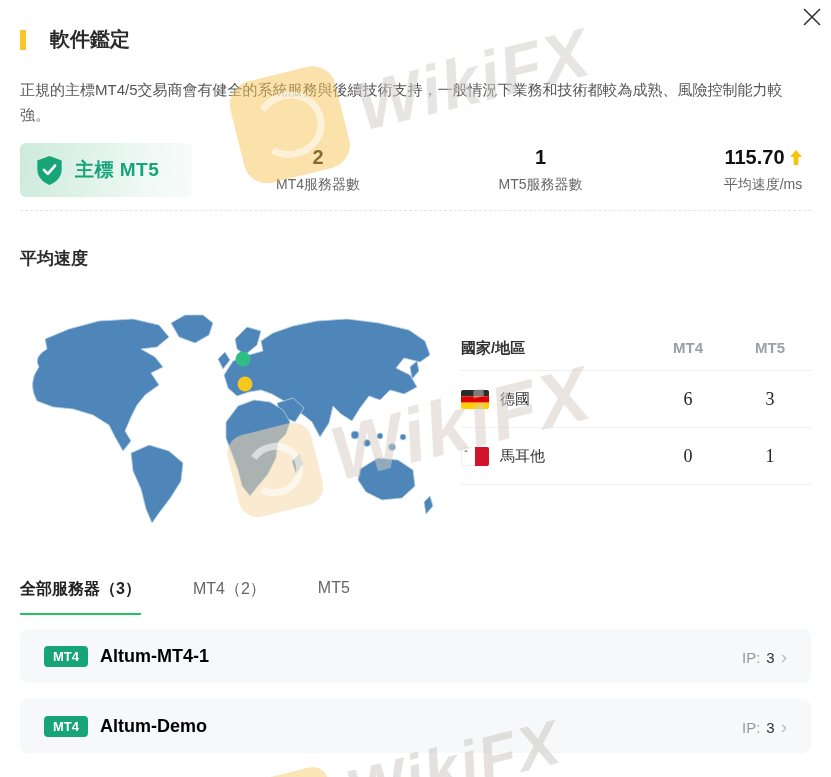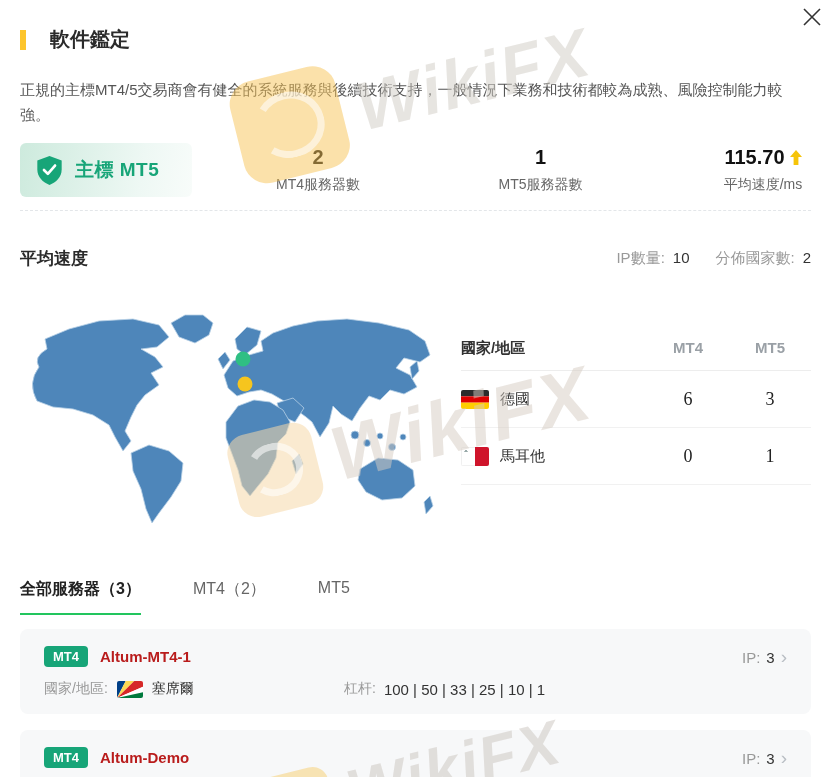--- a/index.html
+++ b/index.html
@@ -58,21 +58,21 @@
 
   
   .tabs { display:flex; margin-top:54px; }
   .tab { margin-right:52px; font-size:16px; color:#666; padding-bottom:13px; cursor:pointer; }
   .tab.active { color:#222; font-weight:bold; border-bottom:2px solid #22c55e; }
 
   
   .server-card { margin-top:14px; background:#f7f8f9; border-radius:8px; padding:17px 24px 16px 24px; }
   .card-row1 { display:flex; align-items:center; }
   .type-badge { background:#17a578; color:#fff; font-size:13px; font-weight:bold; padding:3px 9px; border-radius:4px; margin-right:12px; }
-  .server-name { font-size:15px; font-weight:bold; color:#b91c1c;text-align:right; }
+  .server-name { font-size:18px; font-weight:bold; color:#000000;text-align:right; }
   .ip-link { margin-left:auto; font-size:15px; color:#999; display:flex; align-items:flex-end; gap:6px; cursor:pointer; }
   .ip-link .ip-value { color:#333; }
   .ip-link .chev { color:#b9bec4; font-size:19px; line-height:1; }
   .card-row2 { display:flex; align-items:center; margin-top:13px; font-size:14px; }
   .country-group { display:flex; align-items:center; gap:9px; width:300px; }
   .gray-label { color:#999; }
   .country-name { color:#333; }
   .leverage-group { display:flex; align-items:center; gap:8px; }
   .leverage-val { color:#333; font-size:15px; }
   .flag-sm { width:26px; height:17px; border-radius:2px; overflow:hidden; display:block; }
@@ -150,24 +150,20 @@
         </div>
         <div class="stat-label">平均速度/ms</div>
       </div>
     </div>
   </div>
 
   <div class="divider-dashed"></div>
 
   <div class="section-row">
     <span class="section-title">平均速度</span>
-    <span class="section-meta">
-      <span><span>IP數量:</span><b>10</b></span>
-      <span><span>分佈國家數:</span><b>2</b></span>
-    </span>
   </div>
 
   <div class="map-table-row">
     <div class="map-wrap">
       <svg viewBox="0 0 414 216">
         <g fill="#4e86ba" stroke="#b7d0e6" stroke-width="0.8" stroke-linejoin="round">
           <path d="M146 14 L160 6 L178 6 L188 14 L184 26 L170 34 L154 28 Z"></path>
           <path d="M12 92 Q2 74 14 58 Q8 48 22 40 L20 30 L44 20 L74 12 L108 10 L134 16 L144 28 L132 38 L116 40 L130 48 L138 58 L126 64 L134 76 L120 86 L112 96 L106 108 L100 122 L106 132 L98 142 L90 128 L84 116 L68 106 L48 100 L28 98 Z"></path>
           <path d="M106 144 L124 136 L144 142 L158 154 L156 172 L146 188 L134 204 L127 214 L121 200 L116 180 L108 162 Z"></path>
           <path d="M210 30 L222 18 L236 22 L232 36 L220 46 L212 40 Z"></path>
@@ -232,37 +228,20 @@
   <div class="server-card">
     <div class="card-row1">
       <span class="type-badge">MT4</span>
       <span class="server-name">Altum-MT4-1</span>
       <span class="ip-link">
         <span class="gray-label">IP:</span>
         <span class="ip-value">3</span>
         <span class="chev">›</span>
       </span>
     </div>
-    <div class="card-row2">
-      <span class="country-group">
-        <span class="gray-label">國家/地區:</span>
-        <svg class="flag-sm" viewBox="0 0 26 17">
-          <polygon points="0,17 0,0 8.7,0" fill="#003f87"></polygon>
-          <polygon points="0,17 8.7,0 17.3,0" fill="#fcd955"></polygon>
-          <polygon points="0,17 17.3,0 26,0 26,5.7" fill="#d62828"></polygon>
-          <polygon points="0,17 26,5.7 26,11.3" fill="#ffffff"></polygon>
-          <polygon points="0,17 26,11.3 26,17" fill="#007a3d"></polygon>
-        </svg>
-        <span class="country-name">塞席爾</span>
-      </span>
-      <span class="leverage-group">
-        <span class="gray-label">杠杆:</span>
-        <span class="leverage-val">100 | 50 | 33 | 25 | 10 | 1</span>
-      </span>
-    </div>
   </div>
 
   <div class="server-card" style="margin-top:16px;">
     <div class="card-row1">
       <span class="type-badge">MT4</span>
       <span class="server-name">Altum-Demo</span>
       <span class="ip-link">
         <span class="gray-label">IP:</span>
         <span class="ip-value">3</span>
         <span class="chev">›</span>

